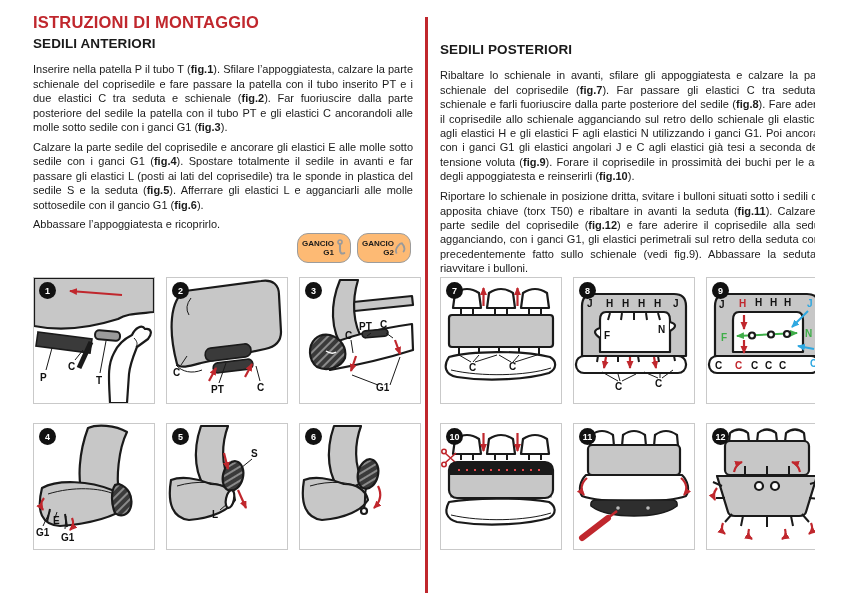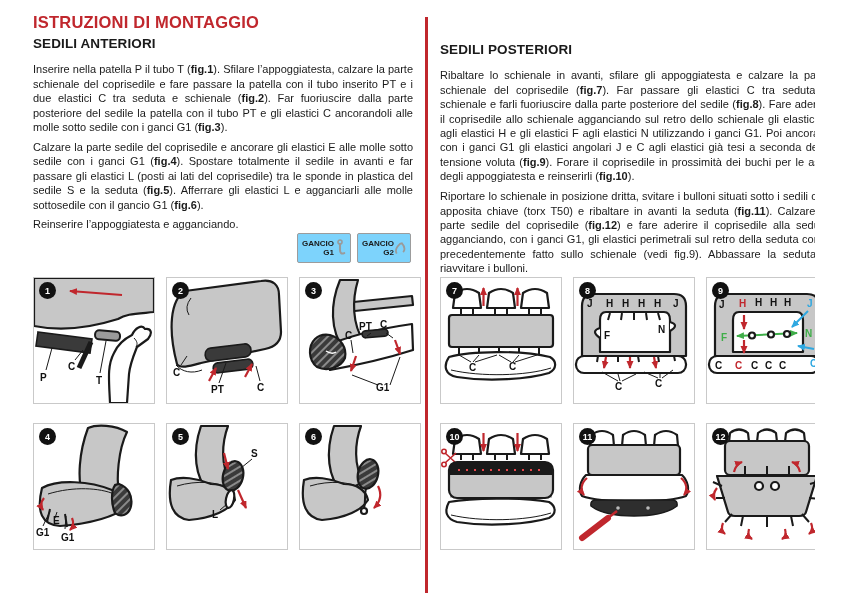--- a/index.html
+++ b/index.html
@@ -8,21 +8,21 @@
         font-family:"Liberation Sans",sans-serif;color:#1a1a1a;overflow:hidden}
   .title{position:absolute;left:33px;top:13px;font-size:16.5px;font-weight:bold;
          color:#c0272d;letter-spacing:.2px}
   .divider{position:absolute;left:425px;top:17px;width:2.5px;height:576px;background:#c0272d}
   .col{position:absolute;font-size:11px;line-height:14.4px;text-align:justify}
   .col h2{font-size:13.5px;letter-spacing:.1px;margin-bottom:11px;text-align:left}
   .col p{margin-bottom:5.5px}
   .col-left{left:33px;top:37px;width:380px}
   .col-right{left:440px;top:43px;width:389px}
   .hookbox{position:absolute;top:233px;width:54px;height:30px;border:1.5px solid #9c9c9c;
-           border-radius:2px;background:#7dd3fc;display:flex;align-items:center;
+           border-radius:11px;background:#fdba74;display:flex;align-items:center;
            justify-content:space-between;padding:2px 4px}
   .hookbox .t{font-size:8px;font-weight:bold;line-height:9.5px;text-align:left}
   .hookbox .t .code{display:block;text-align:right}
   .panel{position:absolute;width:122px;height:127px;border:1.5px solid #c9c9c9;background:#fff}
   .badge{position:absolute;left:5px;top:4px;width:17px;height:17px;border-radius:50%;
          background:#111;color:#fff;font-size:9px;font-weight:bold;z-index:2;
          display:flex;align-items:center;justify-content:center}
   .panel svg{position:absolute;left:0;top:0;width:100%;height:100%}
   svg .g{fill:#c7c7c7;stroke:#1a1a1a;stroke-width:2.2;stroke-linejoin:round}
   svg .w{fill:#fff;stroke:#1a1a1a;stroke-width:2.2;stroke-linejoin:round}
@@ -61,21 +61,21 @@
 
 <div class="page">
 
   <div class="title">ISTRUZIONI DI MONTAGGIO</div>
   <div class="divider"></div>
 
   <div class="col col-left">
     <h2>SEDILI ANTERIORI</h2>
     <p>Inserire nella patella P il tubo T (<b>fig.1</b>). Sfilare l’appoggiatesta, calzare la parte schienale del coprisedile e fare passare la patella con il tubo inserito PT e i due elastici C tra seduta e schienale (<b>fig.2</b>). Far fuoriuscire dalla parte posteriore del sedile la patella con il tubo PT e gli elastici C ancorandoli alle molle sotto sedile con i ganci G1 (<b>fig.3</b>).</p>
     <p>Calzare la parte sedile del coprisedile e ancorare gli elastici E alle molle sotto sedile con i ganci G1 (<b>fig.4</b>). Spostare totalmente il sedile in avanti e far passare gli elastici L (posti ai lati del coprisedile) tra le sponde in plastica del sedile S e la seduta (<b>fig.5</b>). Afferrare gli elastici L e agganciarli alle molle sottosedile con il gancio G1 (<b>fig.6</b>).</p>
-    <p>Reinserire l’appoggiatesta e agganciando.</p>
+    <p>Abbassare l’appoggiatesta e ricoprirlo.</p>
   </div>
 
   <div class="col col-right">
     <h2>SEDILI POSTERIORI</h2>
     <p>Ribaltare lo schienale in avanti, sfilare gli appoggiatesta e calzare la parte schienale del coprisedile (<b>fig.7</b>). Far passare gli elastici C tra seduta e schienale e farli fuoriuscire dalla parte posteriore del sedile (<b>fig.8</b>). Fare aderire il coprisedile allo schienale agganciando sul retro dello schienale gli elastici C agli elastici H e gli elastici F agli elastici N utilizzando i ganci G1. Poi ancorare con i ganci G1 gli elastici angolari J e C agli elastici già tesi a seconda della tensione voluta (<b>fig.9</b>). Forare il coprisedile in prossimità dei buchi per le aste degli appoggiatesta e reinserirli (<b>fig.10</b>).</p>
     <p>Riportare lo schienale in posizione dritta, svitare i bulloni situati sotto i sedili con apposita chiave (torx T50) e ribaltare in avanti la seduta (<b>fig.11</b>). Calzare la parte sedile del coprisedile (<b>fig.12</b>) e fare aderire il coprisedile alla seduta agganciando, con i ganci G1, gli elastici perimetrali sul retro della seduta come precedentemente fatto sullo schienale (vedi fig.9). Abbassare la seduta e riavvitare i bulloni.</p>
   </div>
 
   <div class="hookbox" style="left:297px">
     <div class="t">

